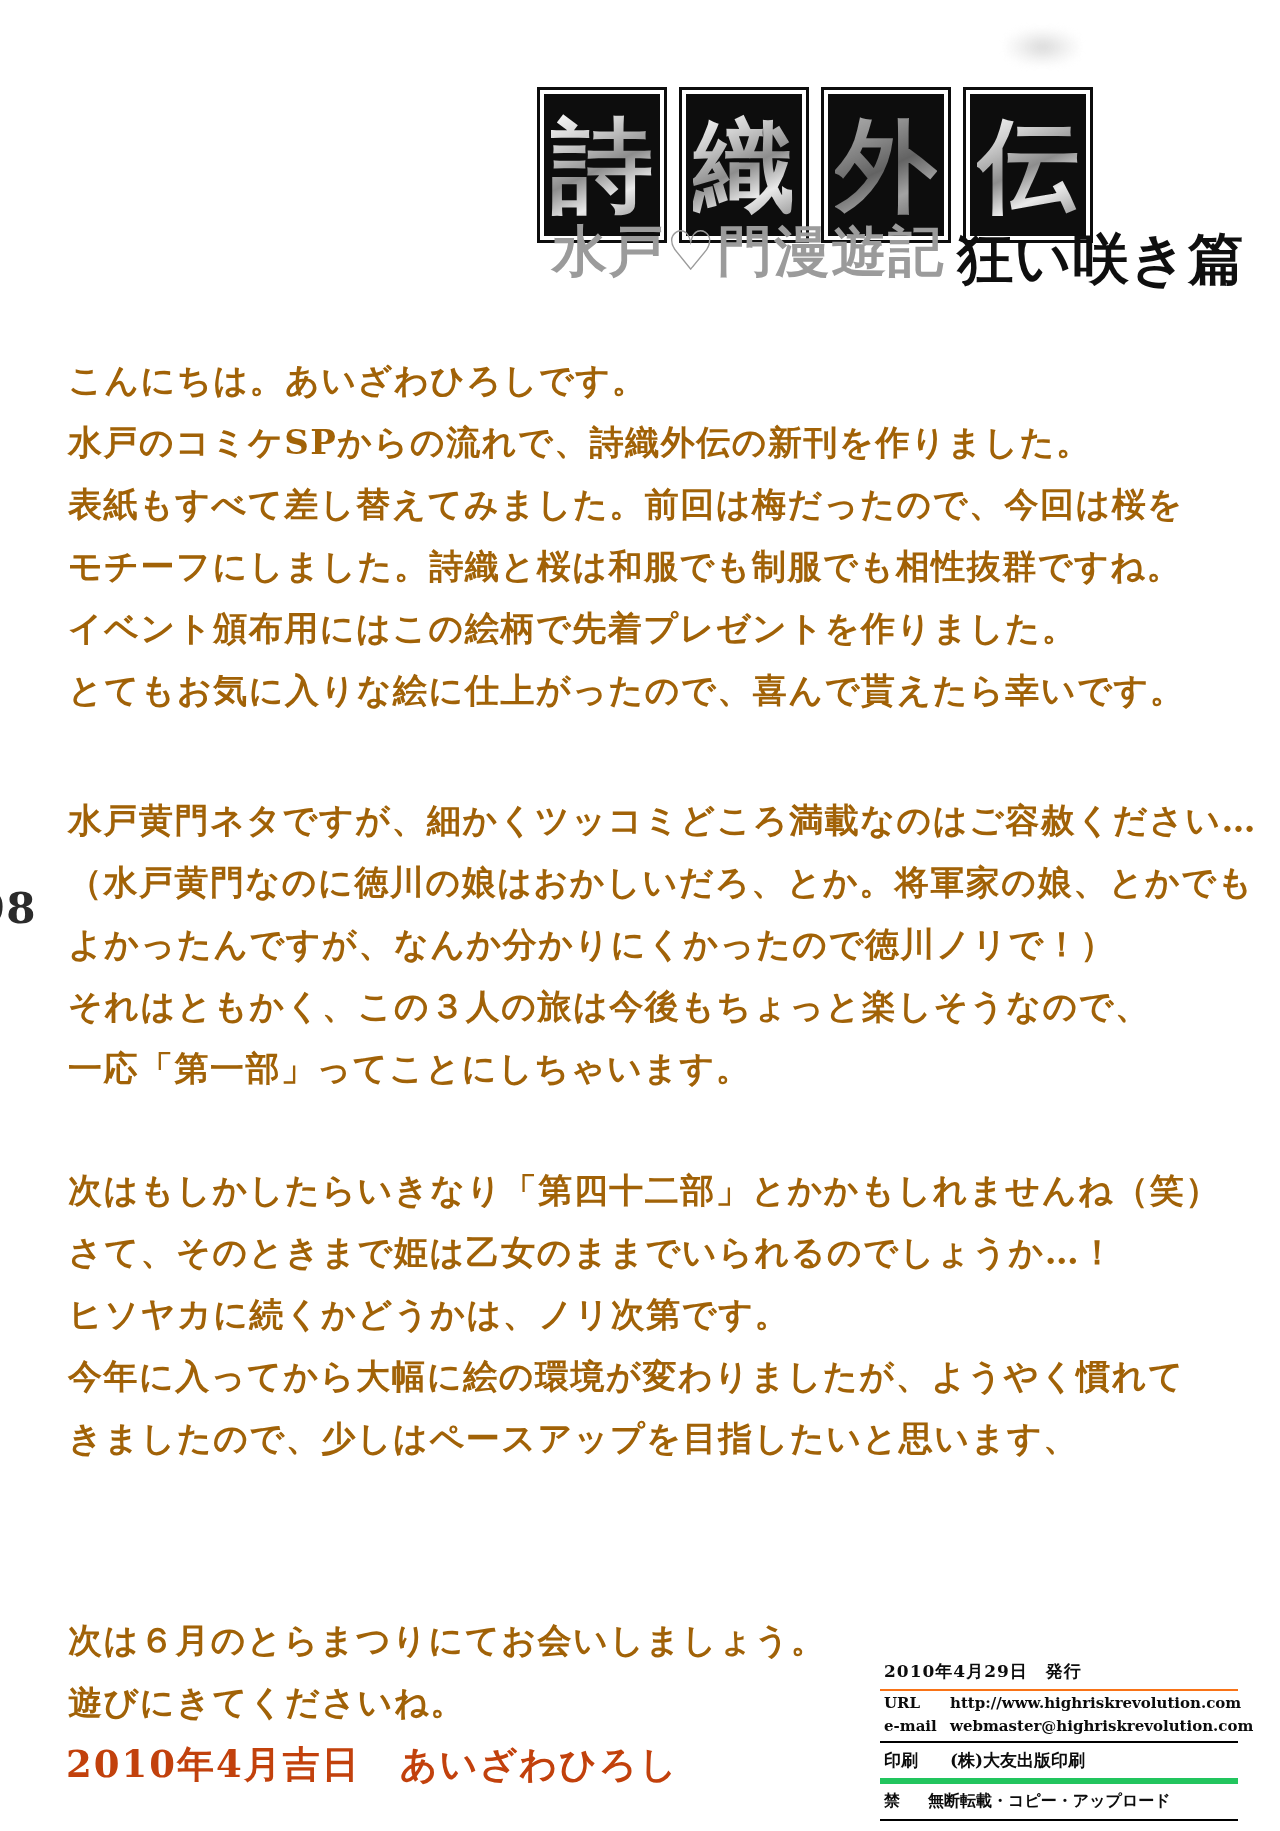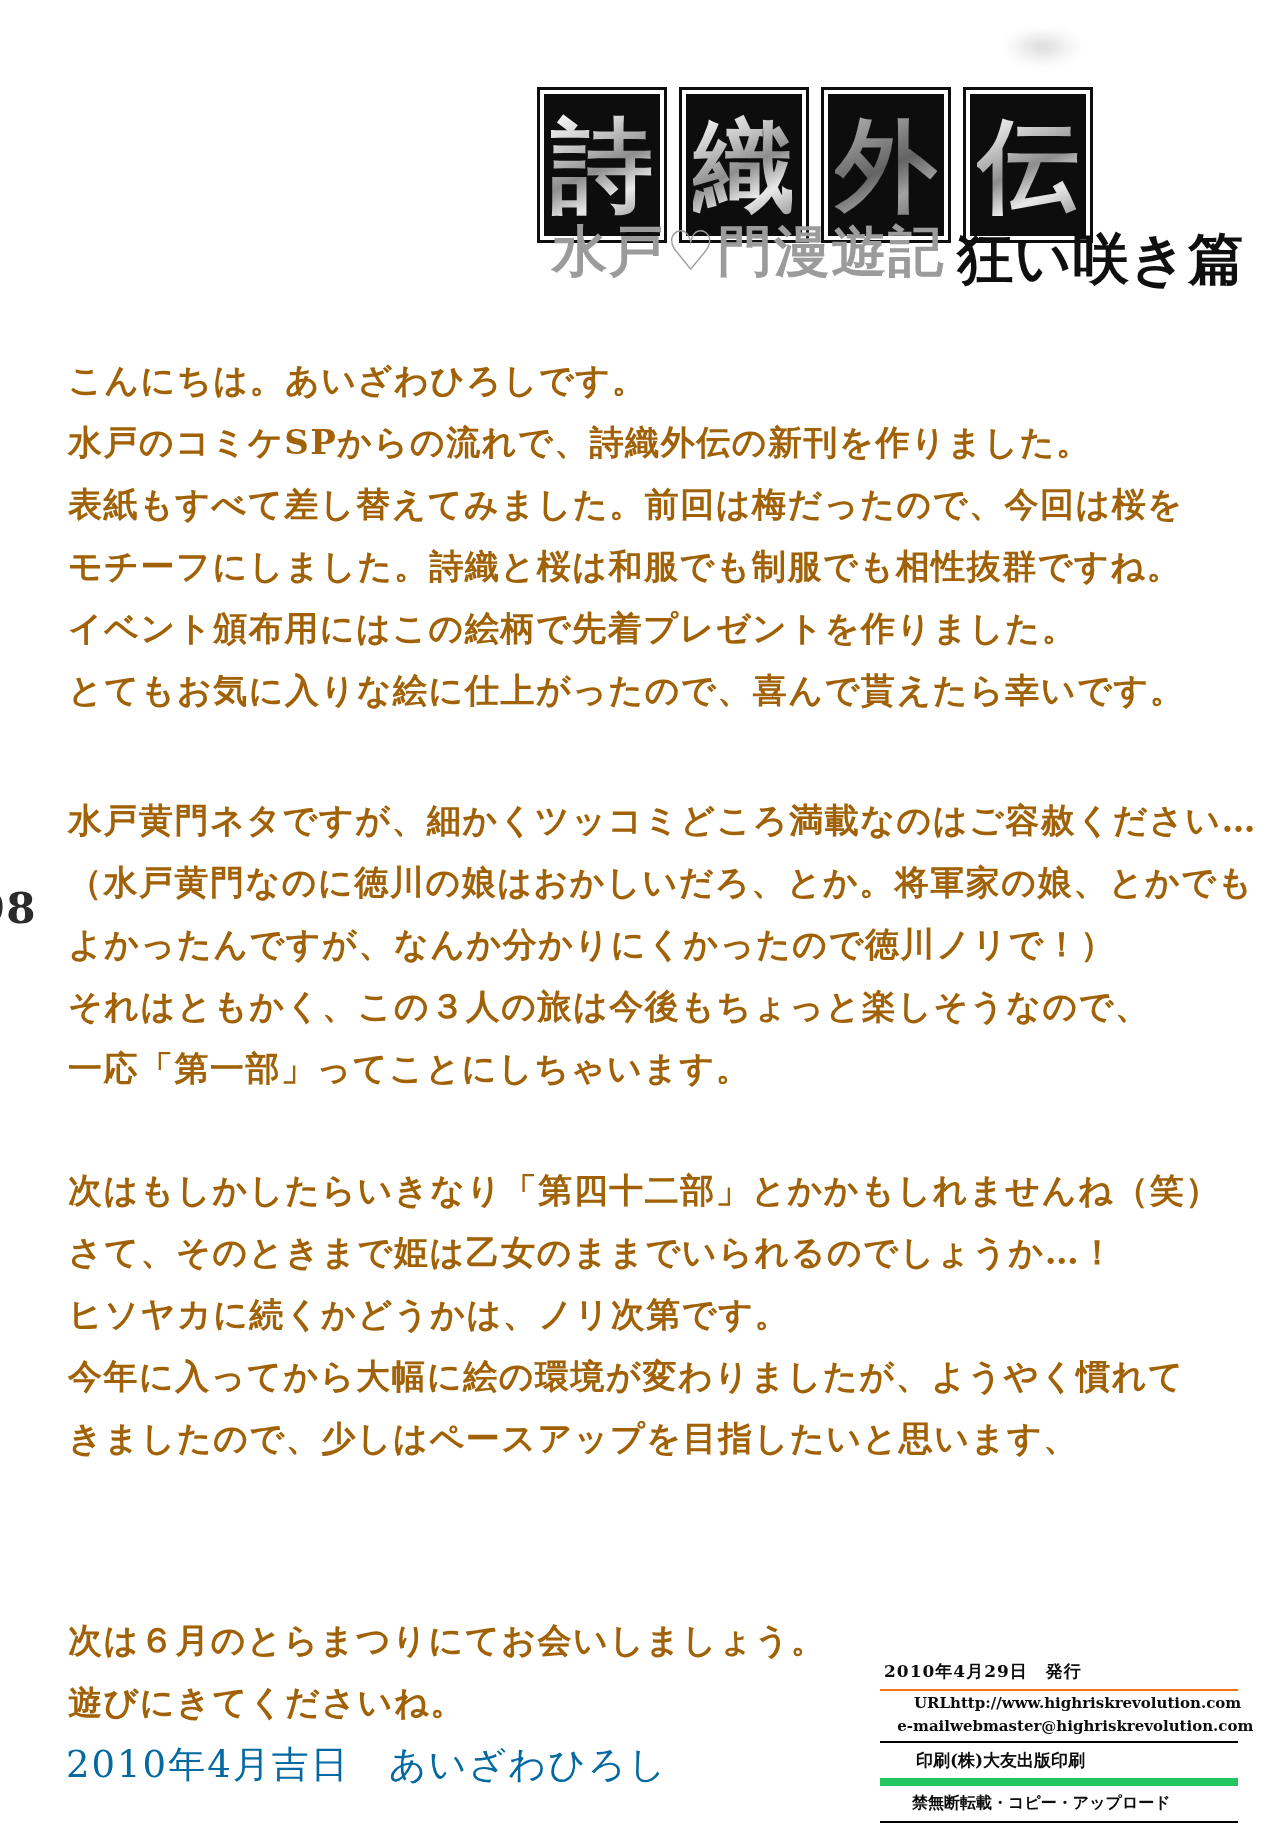--- a/index.html
+++ b/index.html
@@ -69,43 +69,43 @@
   }
   .para .line{height:62px;}
   .para-1{top:349px;}
   .para-2{top:789px;}
   .para-3{top:1159px;}
   .para-4{top:1609px;}
 
   
   .signature{
     position:absolute;left:66px;top:1740px;
-    font-size:37px;font-weight:400;letter-spacing:2px;color:#0369a1;
+    font-size:37px;font-weight:700;letter-spacing:2px;color:#c2410c;
     white-space:nowrap;
   }
 
   
   .colophon{
     position:absolute;left:880px;top:1660px;width:358px;
     font-size:15px;color:#0c0c0c;
   }
   .pub-date{
     font-size:17px;font-weight:600;letter-spacing:1px;
     padding:0 0 6px 4px;
     border-bottom:2px solid #f97316;
   }
   .col-row{
     display:flex;align-items:baseline;
     padding:3px 0 2px 4px;white-space:nowrap;
   }
-  .col-label{width:66px;flex:0 0 66px;font-weight:700;text-align:right;}
+  .col-label{width:66px;flex:0 0 66px;font-weight:700;}
   .col-value{font-weight:700;}
   .col-row.row-url,.col-row.row-email{font-family:"DejaVu Serif","Liberation Serif",serif;}
   .col-row.row-email{border-bottom:2px solid #000;padding-bottom:6px;}
-  .col-row.row-print{border-bottom:8px solid #22c55e;padding-top:6px;padding-bottom:6px;font-size:17px;}
+  .col-row.row-print{border-bottom:6px solid #22c55e;padding-top:6px;padding-bottom:6px;font-size:17px;}
   .col-row.row-kin{
     font-family:"DejaVu Sans","Liberation Sans",sans-serif;
     font-size:16px;padding-top:7px;padding-bottom:7px;
     border-bottom:2px solid #000;
   }
   .col-row.row-kin .col-label{width:44px;flex:0 0 44px;}
 </style>
 </head>
 <body>
 

